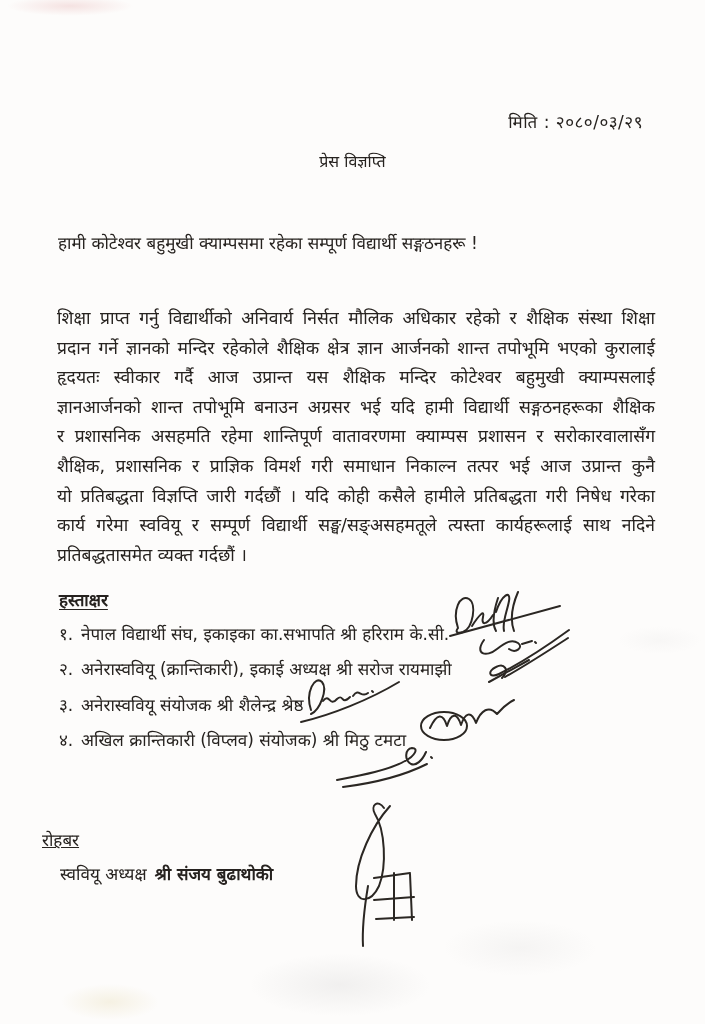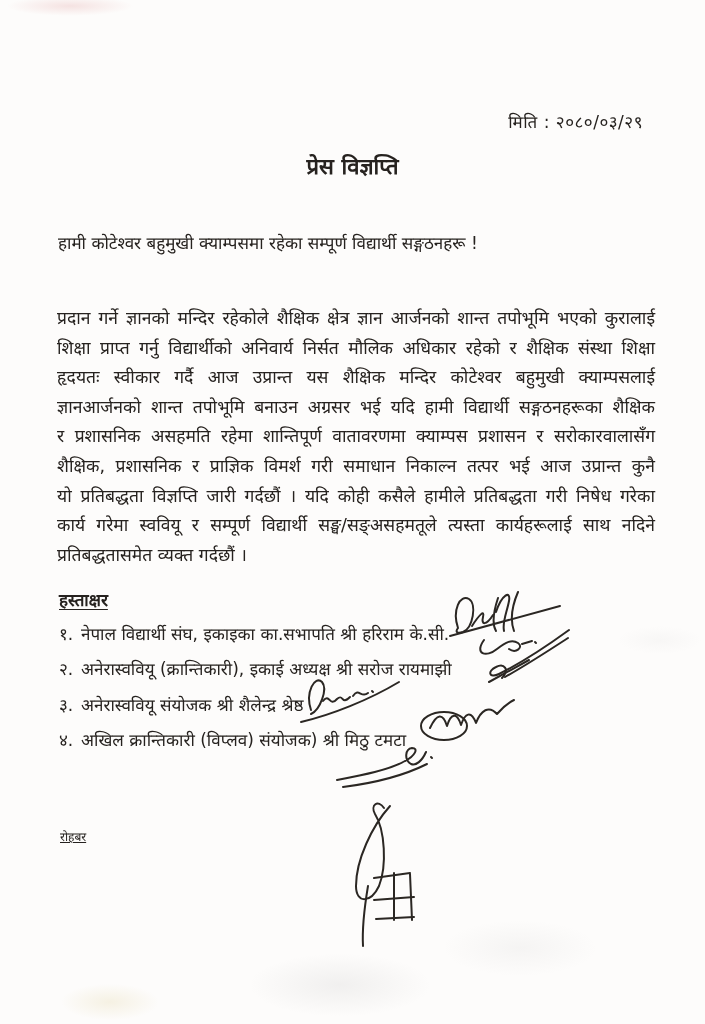--- a/index.html
+++ b/index.html
@@ -22,22 +22,22 @@
   .date-line {
     position: absolute;
     top: 110px; right: 62px;
     font-size: 17px;
     letter-spacing: 0.5px;
   }
   .doc-title {
     position: absolute;
     top: 150px; left: 0; right: 0;
     text-align: center;
-    font-size: 22px;
-    font-weight: bold;
+    font-size: 16px;
+    font-weight: normal;
   }
   .salutation {
     position: absolute;
     top: 231px; left: 58px; right: 45px;
     font-size: 17px;
     font-weight: normal;
   }
   .body-par {
     position: absolute;
     top: 304px; left: 57px; right: 50px;
@@ -61,22 +61,22 @@
     white-space: nowrap;
   }
   .sig-row .num { display: inline-block; min-width: 22px; }
   .row-1 { top: 622px; }
   .row-2 { top: 657px; }
   .row-3 { top: 693px; }
   .row-4 { top: 728px; }
   .row-5 { top: 764px; }
   .witness-heading {
     position: absolute;
-    top: 828px; left: 60px;
-    font-size: 12px;
+    top: 828px; left: 42px;
+    font-size: 17px;
     text-decoration: underline;
   }
   .witness-line {
     position: absolute;
     top: 862px; left: 60px;
     font-size: 17px;
   }
   .witness-line .name { font-weight: bold; margin-left: 8px; }
   .sig {
     position: absolute;
@@ -101,22 +101,22 @@
 
 <div class="page">
 
   <div class="date-line">मिति : २०८०/०३/२९</div>
 
   <div class="doc-title">प्रेस विज्ञप्ति</div>
 
   <div class="salutation">हामी कोटेश्वर बहुमुखी क्याम्पसमा रहेका सम्पूर्ण विद्यार्थी सङ्गठनहरू !</div>
 
   <div class="body-par">
+    <div class="body-line">शिक्षा प्राप्त गर्नु विद्यार्थीको अनिवार्य निर्सत मौलिक अधिकार रहेको र शैक्षिक संस्था शिक्षा</div>
     <div class="body-line">प्रदान गर्ने ज्ञानको मन्दिर रहेकोले शैक्षिक क्षेत्र ज्ञान आर्जनको शान्त तपोभूमि भएको कुरालाई</div>
-    <div class="body-line">शिक्षा प्राप्त गर्नु विद्यार्थीको अनिवार्य निर्सत मौलिक अधिकार रहेको र शैक्षिक संस्था शिक्षा</div>
     <div class="body-line">हृदयतः स्वीकार गर्दै आज उप्रान्त यस शैक्षिक मन्दिर कोटेश्वर बहुमुखी क्याम्पसलाई</div>
     <div class="body-line">ज्ञानआर्जनको शान्त तपोभूमि बनाउन अग्रसर भई यदि हामी विद्यार्थी सङ्गठनहरूका शैक्षिक</div>
     <div class="body-line">र प्रशासनिक असहमति रहेमा शान्तिपूर्ण वातावरणमा क्याम्पस प्रशासन र सरोकारवालासँग</div>
     <div class="body-line">शैक्षिक, प्रशासनिक र प्राज्ञिक विमर्श गरी समाधान निकाल्न तत्पर भई आज उप्रान्त कुनै</div>
     <div class="body-line">यो प्रतिबद्धता विज्ञप्ति जारी गर्दछौं । यदि कोही कसैले हामीले प्रतिबद्धता गरी निषेध गरेका</div>
     <div class="body-line">कार्य गरेमा स्ववियू र सम्पूर्ण विद्यार्थी सङ्घ/सङ्असहमतूले त्यस्ता कार्यहरूलाई साथ नदिने</div>
     <div class="body-line last">प्रतिबद्धतासमेत व्यक्त गर्दछौं ।</div>
   </div>
 
   <div class="sign-heading">हस्ताक्षर</div>
@@ -128,20 +128,23 @@
     <span class="num">२.</span><span>अनेरास्ववियू (क्रान्तिकारी), इकाई अध्यक्ष श्री सरोज रायमाझी</span>
   </div>
   <div class="sig-row row-3">
     <span class="num">३.</span><span>अनेरास्ववियू संयोजक श्री शैलेन्द्र श्रेष्ठ</span>
   </div>
   <div class="sig-row row-4">
     <span class="num">४.</span><span>अखिल क्रान्तिकारी (विप्लव) संयोजक) श्री मिठु टमटा</span>
   </div>
 
   <div class="witness-heading">रोहबर</div>
+  <div class="witness-line">
+    <span>स्ववियू अध्यक्ष</span><span class="name">श्री संजय बुढाथोकी</span>
+  </div>
 
   <svg class="sig sig-1" width="118" height="74" viewBox="0 0 118 74">
     <path d="M10,42 C4,24 12,8 21,13 C29,18 25,42 15,46 C9,48 7,46 10,42"></path>
     <path d="M24,40 C31,29 37,23 35,31 C33,39 38,40 45,29"></path>
     <path d="M50,12 C45,27 44,38 48,45 M48,26 C54,8 63,4 61,15 C59,26 54,36 56,45"></path>
     <path d="M70,6 C64,20 62,34 66,45"></path>
     <path d="M2,50 L112,20"></path>
     <path d="M36,54 C26,68 38,72 49,63 C58,56 64,53 70,57 C76,61 68,68 61,63 M74,58 L84,55"></path>
     <path d="M87,56 l1,1"></path>
   </svg>

